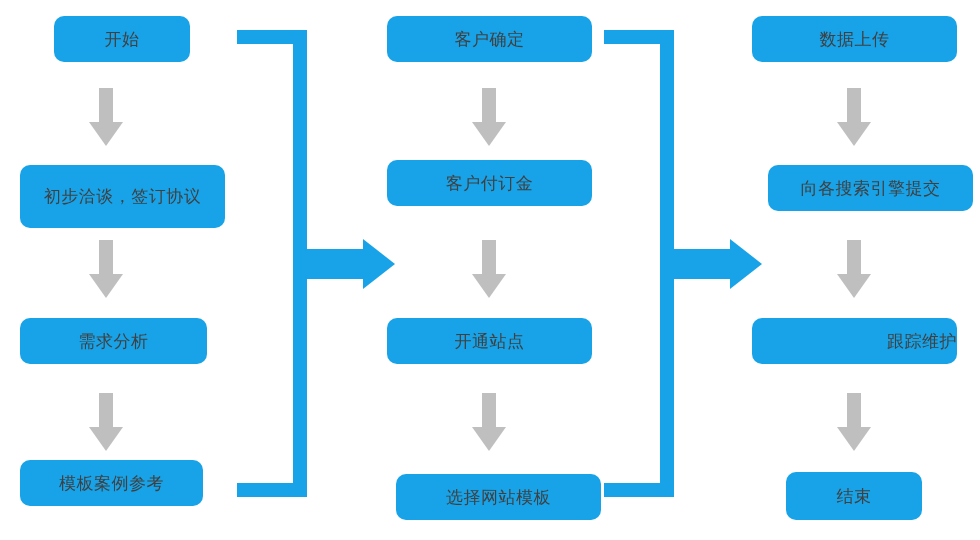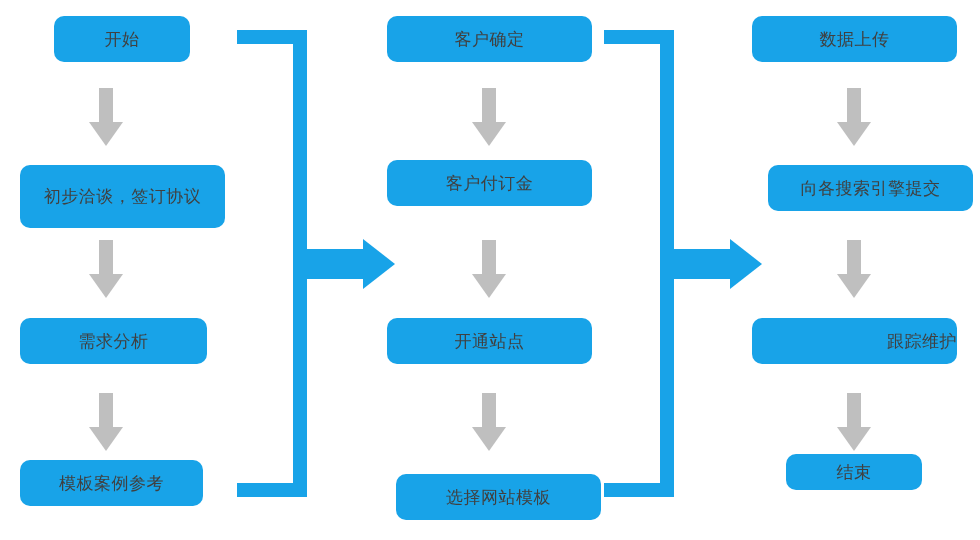--- a/index.html
+++ b/index.html
@@ -185,17 +185,17 @@
 
   <div class="node" style="left:752px; top:318px; width:205px; height:46px;justify-content:flex-end;">
     <span>跟踪维护</span>
   </div>
 
   <div class="v-arrow" style="left:837px; top:393px;">
     <div class="shaft"></div>
     <div class="head"></div>
   </div>
 
-  <div class="node" style="left:786px; top:454px; width:136px; height:36px;">
+  <div class="node" style="left:786px; top:472px; width:136px; height:48px;">
     <span>结束</span>
   </div>
 
 </div>
 
 </body></html>

